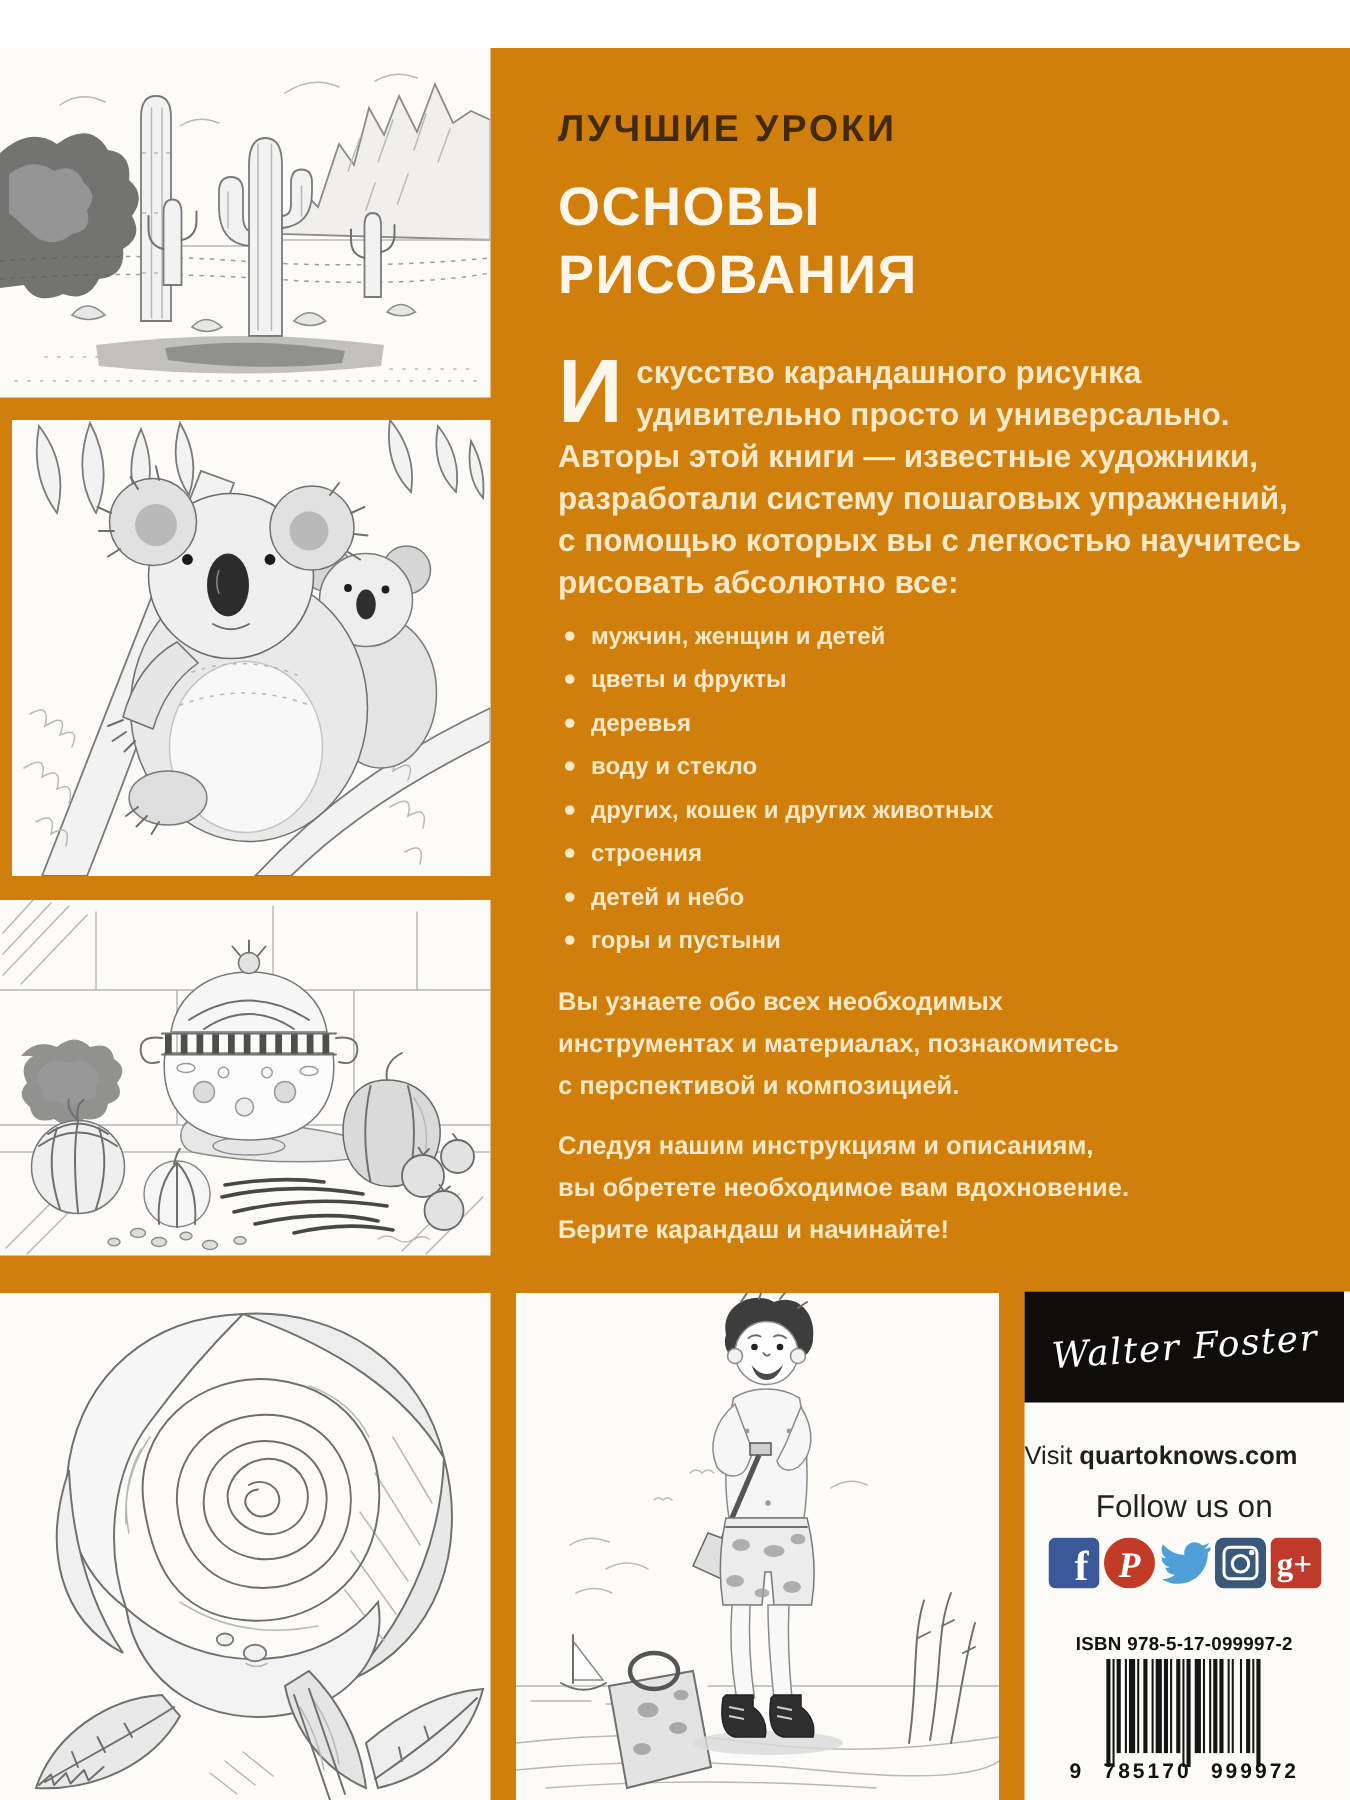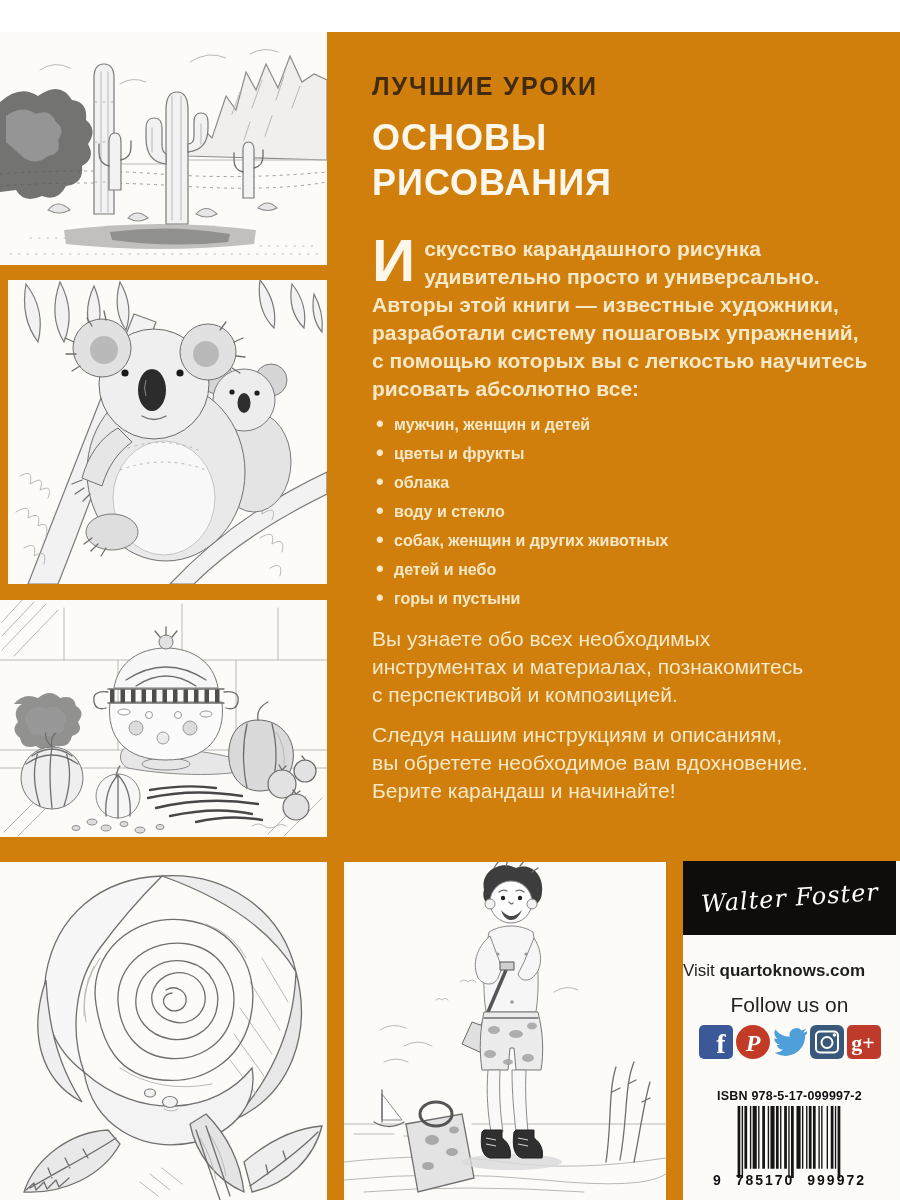--- a/index.html
+++ b/index.html
@@ -24,21 +24,21 @@
   .text-col{position:absolute;left:372px;top:0;width:516px;padding-top:40px;color:#F7E9C8;}
   .eyebrow{font-size:25px;font-weight:700;letter-spacing:2px;color:#422A0E;}
   .main-title{margin:14px 0 0 0;font-size:36px;line-height:45px;font-weight:700;
               letter-spacing:1px;color:#FCF7EA;white-space:pre-line;}
   .intro{margin:30px 0 0 0;font-size:21px;line-height:28px;font-weight:700;white-space:pre-line;}
   .dropcap{float:left;font-size:60px;line-height:48px;height:52px;margin:2px 9px 0 0;
            font-weight:700;color:#FCF7EA;}
   .bullets{margin:8px 0 0 0;padding:0;list-style:none;font-size:16px;line-height:28px;font-weight:700;}
   .bullets li{position:relative;padding-left:22px;margin-bottom:1px;}
   .bullets li::before{content:"\2022";position:absolute;left:4px;top:-1px;font-size:22px;}
-  .para{margin:12px 0 0 0;font-size:21px;line-height:28px;font-weight:400;white-space:pre-line;}
+  .para{margin:12px 0 0 0;font-size:17px;line-height:28px;font-weight:700;white-space:pre-line;}
 
   
   .right-col{position:absolute;left:683px;top:829px;width:213px;height:339px;background:#FCFBF8;}
   .white-edge{position:absolute;left:896px;top:829px;width:4px;height:339px;background:#FBFBF9;}
   .wf-logo{height:74px;background:#0E0D0B;display:flex;align-items:center;justify-content:center;}
   .wf-logo span{color:#fff;font-family:"DejaVu Serif","Liberation Serif",serif;font-style:italic;
                 font-size:24px;letter-spacing:1px;transform:rotate(-4deg);}
   .visit{margin-top:26px;text-align:left;font-size:17px;color:#1E1E1E;}
   .visit b{font-weight:700;}
   .follow{margin-top:12px;text-align:center;font-size:21px;color:#222;}
@@ -202,23 +202,24 @@
 РИСОВАНИЯ</h1>
       <p class="intro"><span class="dropcap">И</span><span>скусство карандашного рисунка
 удивительно просто и универсально.
 Авторы этой книги — известные художники,
 разработали систему пошаговых упражнений,
 с помощью которых вы с легкостью научитесь
 рисовать абсолютно все:</span></p>
       <ul class="bullets">
         <li>мужчин, женщин и детей</li>
         <li>цветы и фрукты</li>
-        <li>облака</li>
+        <li>деревья</li>
         <li>воду и стекло</li>
-        <li>собак, женщин и других животных</li>
+        <li>других, кошек и других животных</li>
+        <li>строения</li>
         <li>детей и небо</li>
         <li>горы и пустыни</li>
       </ul>
       <p class="para">Вы узнаете обо всех необходимых
 инструментах и материалах, познакомитесь
 с перспективой и композицией.</p>
       <p class="para">Следуя нашим инструкциям и описаниям,
 вы обретете необходимое вам вдохновение.
 Берите карандаш и начинайте!</p>
     </div>

